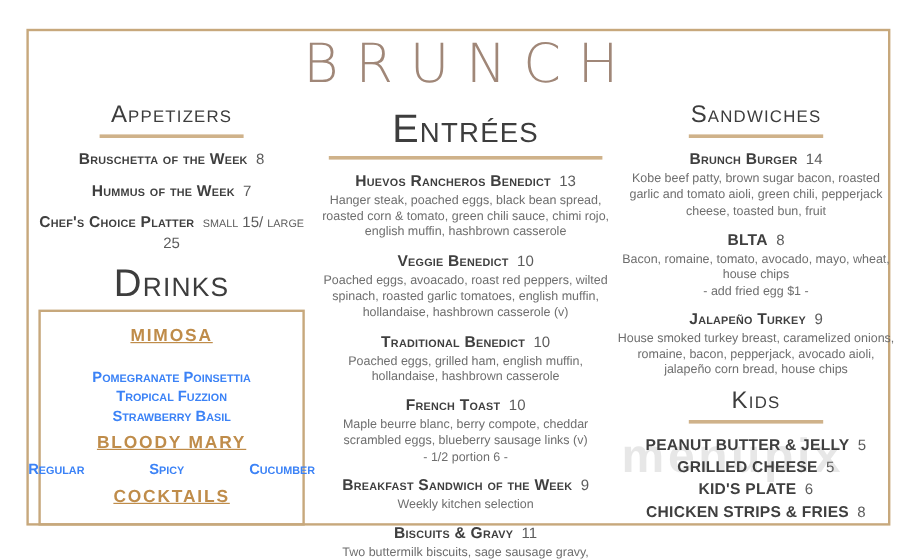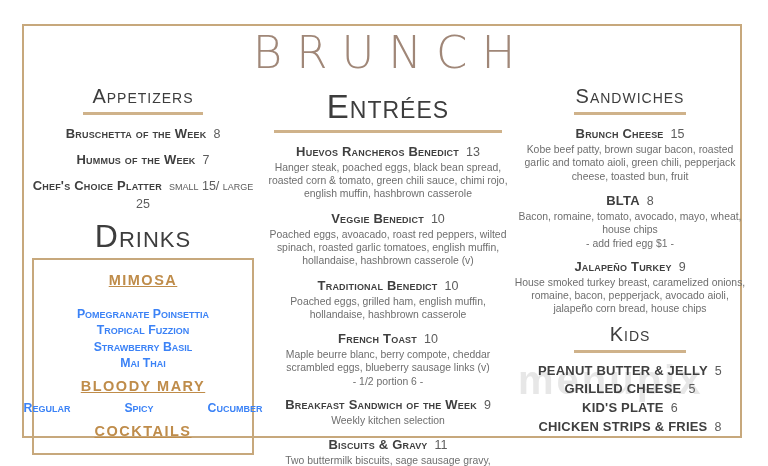--- a/index.html
+++ b/index.html
@@ -61,21 +61,20 @@
     </div>
 
     <div class="section-heading drinks-heading">Drinks</div>
 
     <div class="drinks-box">
       <span class="drink-head">MIMOSA</span>
       <div class="mimosa-list">
         <div class="drink-item">Pomegranate Poinsettia</div>
         <div class="drink-item">Tropical Fuzzion</div>
         <div class="drink-item">Strawberry Basil</div>
-        <div class="drink-item">Mai Thai</div>
       </div>
 
       <span class="drink-head">BLOODY MARY</span>
       <div class="options-row">
         <span class="drink-item">Regular</span>
         <span class="drink-item">Spicy</span>
         <span class="drink-item">Cucumber</span>
       </div>
 
       <div><span class="drink-head">COCKTAILS</span></div>
@@ -118,21 +117,21 @@
       <div class="desc">Two buttermilk biscuits, sage sausage gravy, cheddar scrambled eggs</div>
     </div>
 
   </div>
 
   <div class="col col-right">
     <div class="section-heading">Sandwiches</div>
     <div class="rule rule-md"></div>
 
     <div class="item">
-      <span class="item-name">Brunch Cheese</span><span class="price">15</span>
+      <span class="item-name">Brunch Burger</span><span class="price">14</span>
       <div class="desc">Kobe beef patty, brown sugar bacon, roasted garlic and tomato aioli, green chili, pepperjack cheese, toasted bun, fruit</div>
     </div>
     <div class="item">
       <span class="item-name">BLTA</span><span class="price">8</span>
       <div class="desc">Bacon, romaine, tomato, avocado, mayo, wheat, house chips</div>
       <div class="note">- add fried egg $1 -</div>
     </div>
     <div class="item">
       <span class="item-name">Jalapeño Turkey</span><span class="price">9</span>
       <div class="desc">House smoked turkey breast, caramelized onions, romaine, bacon, pepperjack, avocado aioli, jalapeño corn bread, house chips</div>

